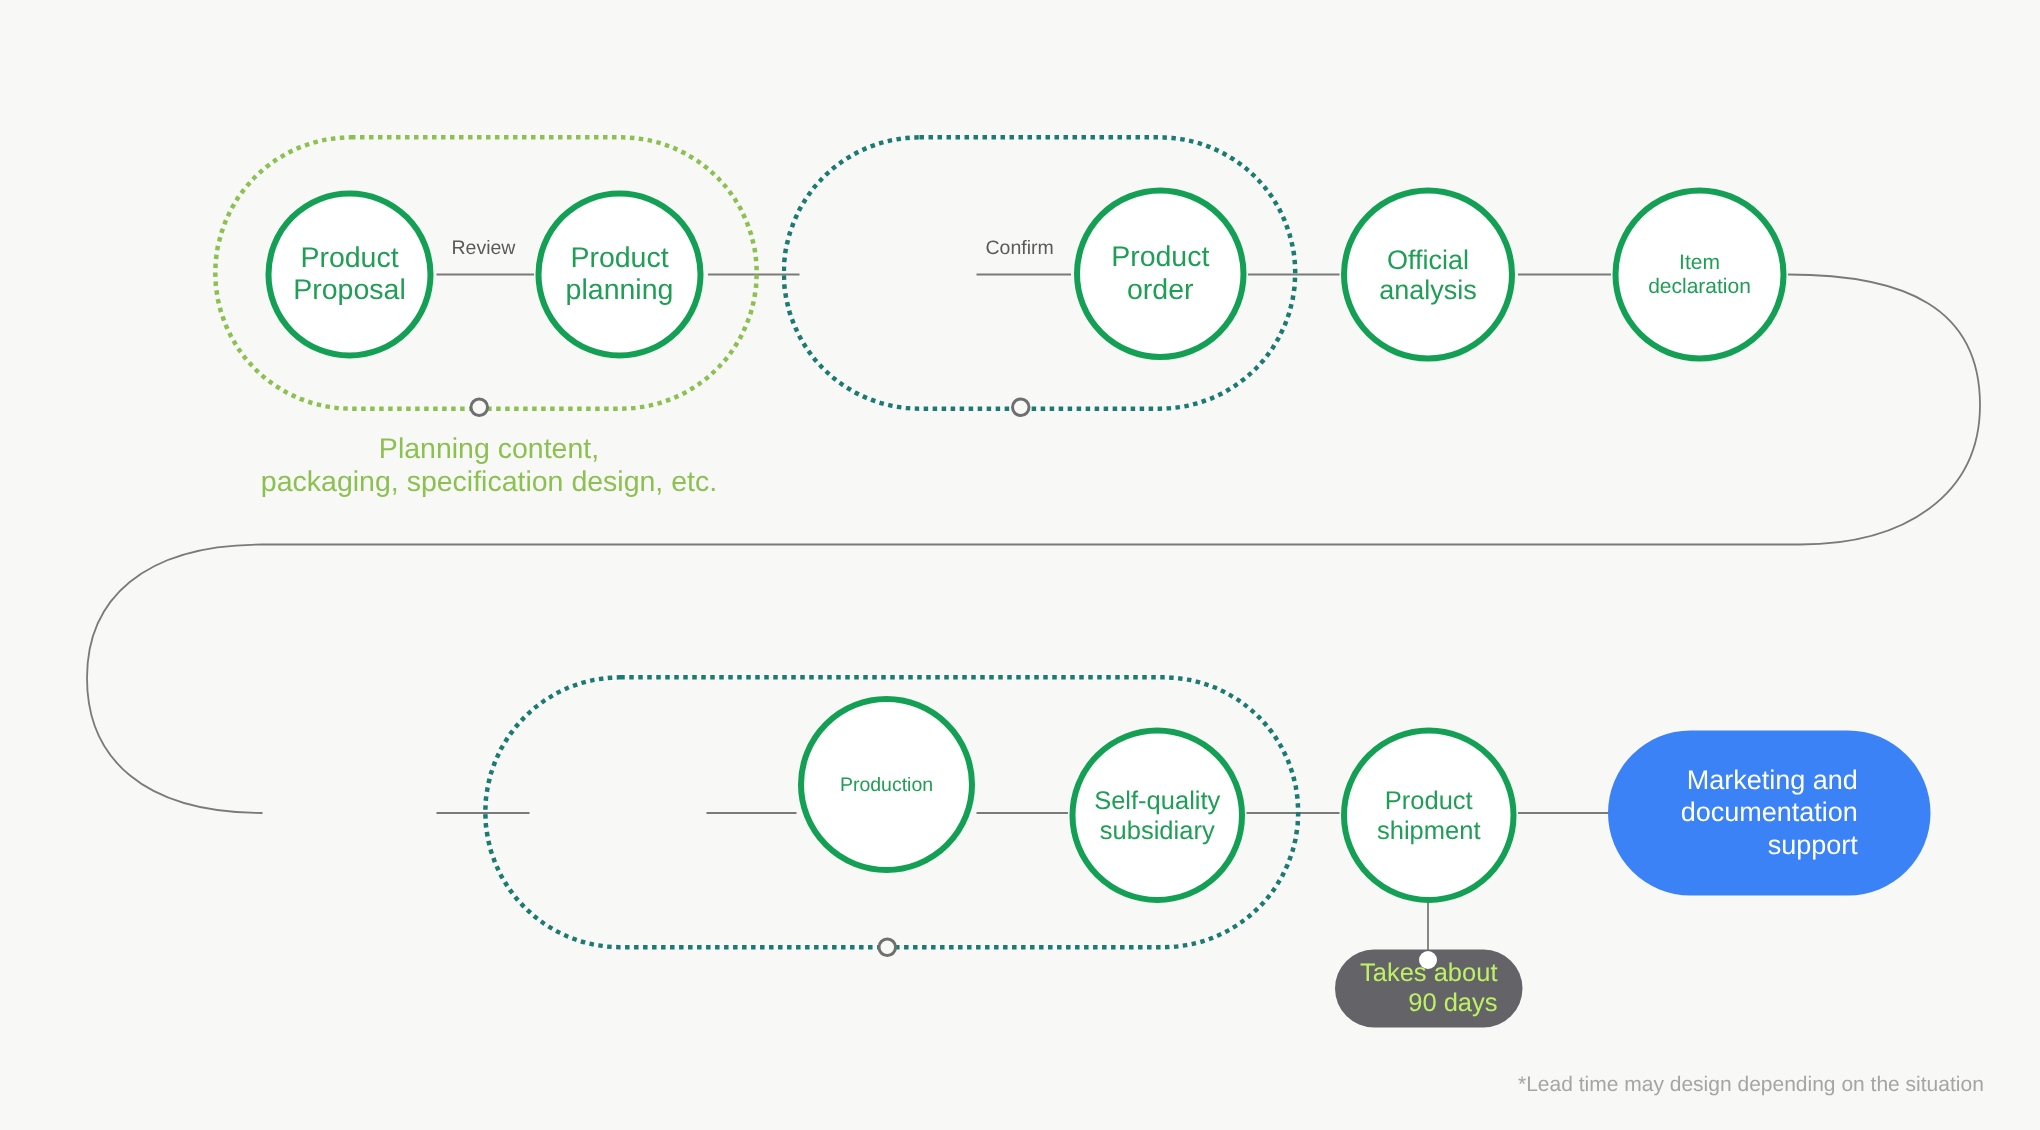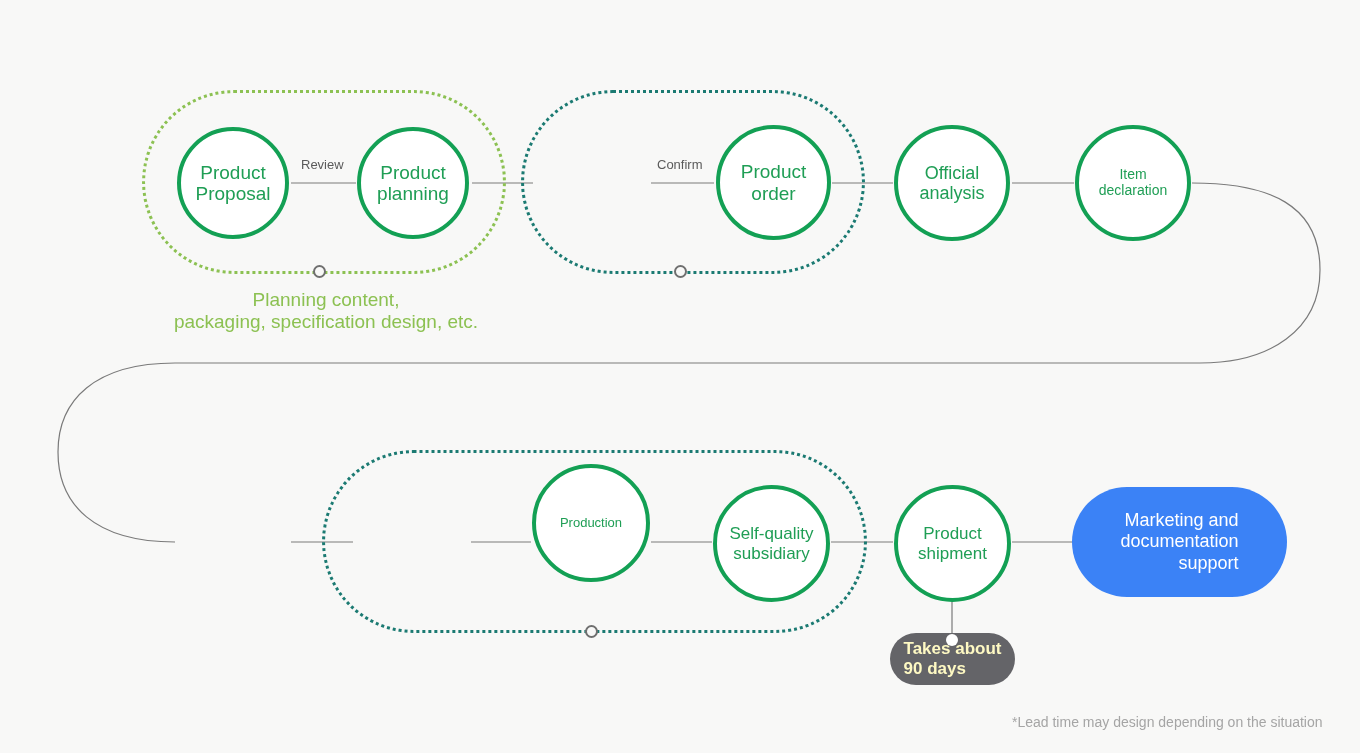--- a/index.html
+++ b/index.html
@@ -102,29 +102,28 @@
     border-radius: 50%;
     background: #f8f8f7;
     z-index: 6;
   }
 
   
   .duration-badge {
     position: absolute;
     background: #646468;
     border-radius: 28px;
-    color: #fef9c3;
+    color: #bef264;
     display: flex;
     align-items: center;
     justify-content: center;
-    text-align: left;
+    text-align: right;
     line-height: 1.18;
     font-size: 17px;
     z-index: 5;
-    font-weight: bold;
   }
   .duration-badge .label { white-space: pre-line; }
   .badge-dot {
     position: absolute;
     width: 12px;
     height: 12px;
     border-radius: 50%;
     background: #ffffff;
     z-index: 6;
   }

